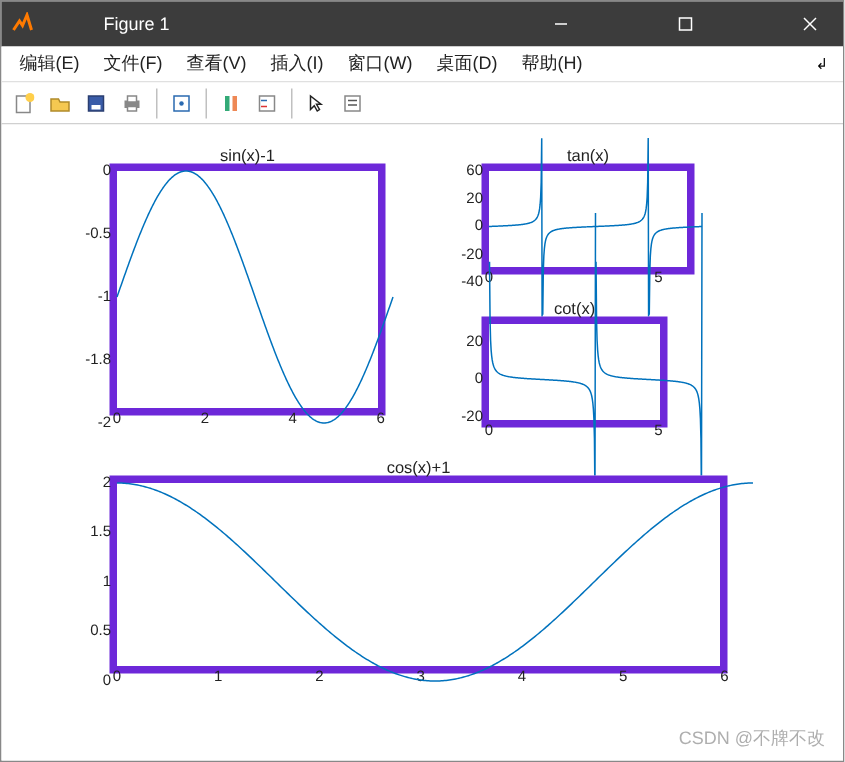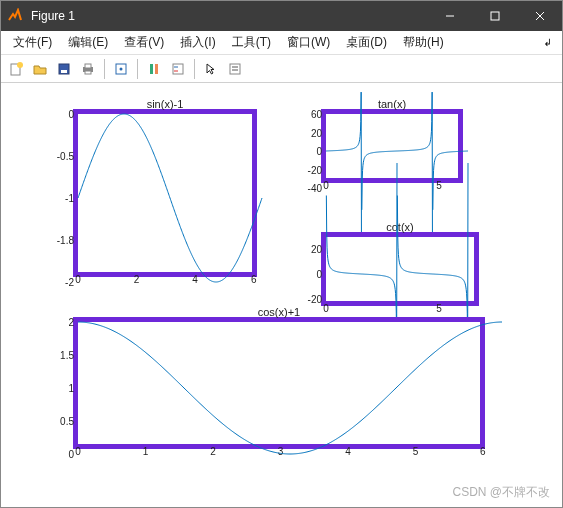--- a/index.html
+++ b/index.html
@@ -1,18 +1,18 @@
 <!DOCTYPE html>
 <html><head>
 <meta charset="utf-8">
 <style>
   * { box-sizing: border-box; margin: 0; padding: 0; }
   body { font-family: "Microsoft YaHei", "Segoe UI", sans-serif; font-size: 12px; background: #f0f0f0; width: 563px; height: 508px; overflow: hidden; }
   .window { width: 563px; height: 508px; background: #fff; border: 1px solid #888; display: flex; flex-direction: column; }
-  .titlebar { height: 30px; background: #3c3c3c; color: #fff; display: flex; align-items: center; padding: 0 0 0 6px; }
+  .titlebar { height: 30px; background: #3c3c3c; color: #fff; display: flex; align-items: center; padding: 0 0 0 6px; gap: 38px; }
   .titlebar .logo { width: 16px; height: 16px; margin-right: 8px; display: inline-block; }
   .titlebar .title { flex: 1; font-size: 12px; }
   .titlebar .wbtn { width: 45px; height: 30px; display: flex; align-items: center; justify-content: center; color: #fff; }
   .menubar { height: 24px; background: #fff; border-bottom: 1px solid #e0e0e0; display: flex; align-items: center; padding: 0 4px; }
   .menubar .mitem { padding: 2px 8px; font-size: 12px; color: #222; cursor: default; }
   .menubar .arrow { margin-left: auto; padding: 2px 6px; font-size: 10px; }
   .toolbar { height: 28px; background: #fff; border-bottom: 1px solid #d0d0d0; display: flex; align-items: center; padding: 0 4px; gap: 2px; }
   .toolbar .tbtn { width: 22px; height: 22px; display: flex; align-items: center; justify-content: center; border: 1px solid transparent; }
   .toolbar .sep { width: 1px; height: 20px; background: #c0c0c0; margin: 0 3px; }
   .canvas { flex: 1; background: #fff; position: relative; }
@@ -49,25 +49,24 @@
       </div>
     <div class="wbtn">
         <svg width="10" height="10">
           <line x1="1" y1="1" x2="9" y2="9" stroke="#fff"></line>
           <line x1="9" y1="1" x2="1" y2="9" stroke="#fff"></line>
         </svg>
       </div>
   </div>
 
   <div class="menubar">
+    <div class="mitem">编辑(E)</div>
     <div class="mitem">文件(F)</div>
-    <div class="mitem">编辑(E)</div>
     <div class="mitem">查看(V)</div>
     <div class="mitem">插入(I)</div>
-    <div class="mitem">工具(T)</div>
     <div class="mitem">窗口(W)</div>
     <div class="mitem">桌面(D)</div>
     <div class="mitem">帮助(H)</div>
     <div class="arrow">↲</div>
   </div>
 
   <div class="toolbar">
     <div class="tbtn">
         <svg width="14" height="14">
           <rect x="2" y="2" width="9" height="11" fill="#fff" stroke="#888"></rect>
@@ -151,21 +150,21 @@
         <div class="tick ly" style="top: 55.5px;">-20</div>
         <div class="tick ly" style="top: 37px;">0</div>
         <div class="tick ly" style="top: 18.5px;">20</div>
         <div class="tick ly" style="top: 0px;">60</div>
         <div class="tick lx" style="left: 0px;">0</div>
         <div class="tick lx" style="left: 113px;">5</div>
         <svg class="plot">
           <path d="M0.00 37.00 L0.35 36.99 L0.71 36.97 L1.06 36.96 L1.42 36.94 L1.78 36.93 L2.13 36.91 L2.49 36.90 L2.84 36.88 L3.19 36.87 L3.55 36.85 L3.90 36.84 L4.26 36.82 L4.62 36.81 L4.97 36.79 L5.33 36.78 L5.68 36.76 L6.04 36.75 L6.39 36.73 L6.75 36.72 L7.10 36.70 L7.46 36.68 L7.81 36.67 L8.17 36.65 L8.52 36.63 L8.87 36.62 L9.23 36.60 L9.59 36.58 L9.94 36.56 L10.29 36.55 L10.65 36.53 L11.01 36.51 L11.36 36.49 L11.71 36.47 L12.07 36.45 L12.43 36.43 L12.78 36.41 L13.13 36.39 L13.49 36.37 L13.85 36.35 L14.20 36.33 L14.56 36.31 L14.91 36.28 L15.26 36.26 L15.62 36.23 L15.97 36.21 L16.33 36.18 L16.69 36.16 L17.04 36.13 L17.40 36.10 L17.75 36.07 L18.11 36.05 L18.46 36.01 L18.81 35.98 L19.17 35.95 L19.53 35.92 L19.88 35.88 L20.24 35.85 L20.59 35.81 L20.95 35.77 L21.30 35.73 L21.66 35.68 L22.01 35.64 L22.36 35.59 L22.72 35.54 L23.07 35.49 L23.43 35.44 L23.78 35.38 L24.14 35.32 L24.50 35.25 L24.85 35.18 L25.20 35.11 L25.56 35.03 L25.91 34.95 L26.27 34.86 L26.63 34.77 L26.98 34.66 L27.34 34.55 L27.69 34.43 L28.04 34.30 L28.40 34.15 L28.76 33.99 L29.11 33.82 L29.46 33.62 L29.82 33.40 L30.18 33.15 L30.53 32.86 L30.89 32.53 L31.24 32.15 L31.59 31.70 L31.95 31.16 L32.31 30.50 L32.66 29.68 L33.02 28.62 L33.37 27.21 L33.73 25.25 L34.08 22.30 L34.44 17.38 L34.79 7.56 L35.15 -21.90 L35.50 148.00M35.85 95.87 L36.21 66.43 L36.56 56.61 L36.92 51.70 L37.27 48.75 L37.63 46.79 L37.98 45.38 L38.34 44.32 L38.69 43.50 L39.05 42.84 L39.40 42.30 L39.76 41.85 L40.11 41.47 L40.47 41.14 L40.82 40.85 L41.18 40.60 L41.53 40.38 L41.89 40.18 L42.24 40.01 L42.60 39.85 L42.95 39.70 L43.31 39.57 L43.66 39.45 L44.02 39.34 L44.38 39.23 L44.73 39.14 L45.09 39.05 L45.44 38.97 L45.80 38.89 L46.15 38.82 L46.51 38.75 L46.86 38.68 L47.22 38.62 L47.57 38.56 L47.92 38.51 L48.28 38.46 L48.64 38.41 L48.99 38.36 L49.34 38.32 L49.70 38.27 L50.05 38.23 L50.41 38.19 L50.77 38.15 L51.12 38.12 L51.48 38.08 L51.83 38.05 L52.19 38.02 L52.54 37.99 L52.90 37.95 L53.25 37.92 L53.60 37.90 L53.96 37.87 L54.31 37.84 L54.67 37.82 L55.02 37.79 L55.38 37.77 L55.73 37.74 L56.09 37.72 L56.44 37.69 L56.80 37.67 L57.16 37.65 L57.51 37.63 L57.86 37.61 L58.22 37.59 L58.58 37.57 L58.93 37.55 L59.28 37.53 L59.64 37.51 L59.99 37.49 L60.35 37.47 L60.71 37.45 L61.06 37.44 L61.42 37.42 L61.77 37.40 L62.13 37.38 L62.48 37.37 L62.83 37.35 L63.19 37.33 L63.55 37.32 L63.90 37.30 L64.25 37.28 L64.61 37.27 L64.97 37.25 L65.32 37.24 L65.67 37.22 L66.03 37.21 L66.39 37.19 L66.74 37.18 L67.09 37.16 L67.45 37.15 L67.81 37.13 L68.16 37.12 L68.52 37.10 L68.87 37.09 L69.22 37.07 L69.58 37.06 L69.94 37.04 L70.29 37.03 L70.64 37.01 L71.00 37.00 L71.36 36.99 L71.71 36.97 L72.06 36.96 L72.42 36.94 L72.78 36.93 L73.13 36.91 L73.48 36.90 L73.84 36.88 L74.19 36.87 L74.55 36.85 L74.91 36.84 L75.26 36.82 L75.61 36.81 L75.97 36.79 L76.33 36.78 L76.68 36.76 L77.03 36.75 L77.39 36.73 L77.75 36.72 L78.10 36.70 L78.45 36.68 L78.81 36.67 L79.17 36.65 L79.52 36.63 L79.88 36.62 L80.23 36.60 L80.58 36.58 L80.94 36.56 L81.30 36.55 L81.65 36.53 L82.00 36.51 L82.36 36.49 L82.72 36.47 L83.07 36.45 L83.42 36.43 L83.78 36.41 L84.14 36.39 L84.49 36.37 L84.84 36.35 L85.20 36.33 L85.56 36.31 L85.91 36.28 L86.27 36.26 L86.62 36.23 L86.98 36.21 L87.33 36.18 L87.68 36.16 L88.04 36.13 L88.39 36.10 L88.75 36.07 L89.11 36.05 L89.46 36.01 L89.81 35.98 L90.17 35.95 L90.52 35.92 L90.88 35.88 L91.23 35.85 L91.59 35.81 L91.95 35.77 L92.30 35.73 L92.66 35.68 L93.01 35.64 L93.37 35.59 L93.72 35.54 L94.08 35.49 L94.43 35.44 L94.78 35.38 L95.14 35.32 L95.50 35.25 L95.85 35.18 L96.20 35.11 L96.56 35.03 L96.92 34.95 L97.27 34.86 L97.63 34.77 L97.98 34.66 L98.33 34.55 L98.69 34.43 L99.05 34.30 L99.40 34.15 L99.75 33.99 L100.11 33.82 L100.47 33.62 L100.82 33.40 L101.17 33.15 L101.53 32.86 L101.89 32.53 L102.24 32.15 L102.59 31.70 L102.95 31.16 L103.31 30.50 L103.66 29.68 L104.02 28.62 L104.37 27.21 L104.72 25.25 L105.08 22.29 L105.44 17.38 L105.79 7.56 L106.14 -21.92 L106.50 148.00M106.85 95.84 L107.21 66.42 L107.56 56.61 L107.92 51.70 L108.27 48.75 L108.63 46.78 L108.99 45.38 L109.34 44.32 L109.70 43.50 L110.05 42.84 L110.41 42.30 L110.76 41.85 L111.11 41.47 L111.47 41.14 L111.83 40.85 L112.18 40.60 L112.53 40.38 L112.89 40.18 L113.25 40.01 L113.60 39.85 L113.95 39.70 L114.31 39.57 L114.67 39.45 L115.02 39.34 L115.38 39.23 L115.73 39.14 L116.09 39.05 L116.44 38.97 L116.79 38.89 L117.15 38.82 L117.50 38.75 L117.86 38.68 L118.22 38.62 L118.57 38.56 L118.92 38.51 L119.28 38.46 L119.64 38.41 L119.99 38.36 L120.34 38.32 L120.70 38.27 L121.05 38.23 L121.41 38.19 L121.77 38.15 L122.12 38.12 L122.48 38.08 L122.83 38.05 L123.18 38.02 L123.54 37.98 L123.89 37.95 L124.25 37.92 L124.60 37.90 L124.96 37.87 L125.32 37.84 L125.67 37.82 L126.03 37.79 L126.38 37.77 L126.73 37.74 L127.09 37.72 L127.44 37.69 L127.80 37.67 L128.16 37.65 L128.51 37.63 L128.87 37.61 L129.22 37.59 L129.57 37.57 L129.93 37.55 L130.28 37.53 L130.64 37.51 L130.99 37.49 L131.35 37.47 L131.71 37.45 L132.06 37.44 L132.41 37.42 L132.77 37.40 L133.12 37.38 L133.48 37.37 L133.83 37.35 L134.19 37.33 L134.55 37.32 L134.90 37.30 L135.25 37.28 L135.61 37.27 L135.97 37.25 L136.32 37.24 L136.68 37.22 L137.03 37.21 L137.38 37.19 L137.74 37.18 L138.09 37.16 L138.45 37.15 L138.81 37.13 L139.16 37.12 L139.51 37.10 L139.87 37.09 L140.22 37.07 L140.58 37.06 L140.94 37.04 L141.29 37.03 L141.64 37.01 L142.00 37.00"></path>
         </svg>
       </div>
-      <div class="axes" style="left: 320px; top: 128px; width: 158px; height: 74px; margin-top: 21px;">
+      <div class="axes" style="left: 320px; top: 128px; width: 124px; height: 74px;">
         <div class="ax-title">cot(x)</div>
         <div class="tick ly" style="top: 61.6667px;">-20</div>
         <div class="tick ly" style="top: 37px;">0</div>
         <div class="tick ly" style="top: 12.3333px;">20</div>
         <div class="tick lx" style="left: 0px;">0</div>
         <div class="tick lx" style="left: 113px;">5</div>
         <svg class="plot">
           <path d="M0.35 -41.51 L0.71 -2.25 L1.06 10.85 L1.42 17.40 L1.78 21.33 L2.13 23.95 L2.49 25.83 L2.84 27.24 L3.19 28.33 L3.55 29.21 L3.90 29.93 L4.26 30.53 L4.62 31.04 L4.97 31.48 L5.33 31.86 L5.68 32.20 L6.04 32.49 L6.39 32.75 L6.75 32.99 L7.10 33.20 L7.46 33.40 L7.81 33.57 L8.17 33.74 L8.52 33.88 L8.87 34.02 L9.23 34.15 L9.59 34.27 L9.94 34.38 L10.29 34.48 L10.65 34.58 L11.01 34.67 L11.36 34.76 L11.71 34.84 L12.07 34.91 L12.43 34.99 L12.78 35.06 L13.13 35.12 L13.49 35.19 L13.85 35.25 L14.20 35.30 L14.56 35.36 L14.91 35.41 L15.26 35.46 L15.62 35.51 L15.97 35.56 L16.33 35.60 L16.69 35.64 L17.04 35.69 L17.40 35.73 L17.75 35.77 L18.11 35.80 L18.46 35.84 L18.81 35.88 L19.17 35.91 L19.53 35.95 L19.88 35.98 L20.24 36.01 L20.59 36.04 L20.95 36.07 L21.30 36.10 L21.66 36.13 L22.01 36.16 L22.36 36.19 L22.72 36.22 L23.07 36.24 L23.43 36.27 L23.78 36.30 L24.14 36.32 L24.50 36.35 L24.85 36.37 L25.20 36.40 L25.56 36.42 L25.91 36.44 L26.27 36.47 L26.63 36.49 L26.98 36.51 L27.34 36.53 L27.69 36.56 L28.04 36.58 L28.40 36.60 L28.76 36.62 L29.11 36.64 L29.46 36.66 L29.82 36.68 L30.18 36.70 L30.53 36.72 L30.89 36.74 L31.24 36.76 L31.59 36.78 L31.95 36.80 L32.31 36.82 L32.66 36.84 L33.02 36.86 L33.37 36.88 L33.73 36.90 L34.08 36.92 L34.44 36.94 L34.79 36.96 L35.15 36.98 L35.50 37.00 L35.85 37.02 L36.21 37.04 L36.56 37.06 L36.92 37.08 L37.27 37.10 L37.63 37.12 L37.98 37.14 L38.34 37.16 L38.69 37.18 L39.05 37.20 L39.40 37.22 L39.76 37.24 L40.11 37.26 L40.47 37.28 L40.82 37.30 L41.18 37.32 L41.53 37.34 L41.89 37.36 L42.24 37.38 L42.60 37.40 L42.95 37.42 L43.31 37.44 L43.66 37.47 L44.02 37.49 L44.38 37.51 L44.73 37.53 L45.09 37.56 L45.44 37.58 L45.80 37.60 L46.15 37.63 L46.51 37.65 L46.86 37.68 L47.22 37.70 L47.57 37.73 L47.92 37.76 L48.28 37.78 L48.64 37.81 L48.99 37.84 L49.34 37.87 L49.70 37.90 L50.05 37.93 L50.41 37.96 L50.77 37.99 L51.12 38.02 L51.48 38.05 L51.83 38.09 L52.19 38.12 L52.54 38.16 L52.90 38.20 L53.25 38.23 L53.60 38.27 L53.96 38.31 L54.31 38.36 L54.67 38.40 L55.02 38.44 L55.38 38.49 L55.73 38.54 L56.09 38.59 L56.44 38.64 L56.80 38.70 L57.16 38.75 L57.51 38.81 L57.86 38.88 L58.22 38.94 L58.58 39.01 L58.93 39.09 L59.28 39.16 L59.64 39.24 L59.99 39.33 L60.35 39.42 L60.71 39.52 L61.06 39.62 L61.42 39.73 L61.77 39.85 L62.13 39.98 L62.48 40.12 L62.83 40.26 L63.19 40.43 L63.55 40.60 L63.90 40.80 L64.25 41.01 L64.61 41.25 L64.97 41.51 L65.32 41.80 L65.67 42.14 L66.03 42.52 L66.39 42.96 L66.74 43.47 L67.09 44.07 L67.45 44.79 L67.81 45.67 L68.16 46.76 L68.52 48.17 L68.87 50.05 L69.22 52.67 L69.58 56.61 L69.94 63.16 L70.29 76.25 L70.64 115.55 L71.00 -74.00M71.36 -41.47 L71.71 -2.24 L72.06 10.85 L72.42 17.40 L72.78 21.33 L73.13 23.95 L73.48 25.83 L73.84 27.24 L74.19 28.33 L74.55 29.21 L74.91 29.93 L75.26 30.53 L75.61 31.04 L75.97 31.48 L76.33 31.86 L76.68 32.20 L77.03 32.49 L77.39 32.75 L77.75 32.99 L78.10 33.20 L78.45 33.40 L78.81 33.57 L79.17 33.74 L79.52 33.89 L79.88 34.02 L80.23 34.15 L80.58 34.27 L80.94 34.38 L81.30 34.48 L81.65 34.58 L82.00 34.67 L82.36 34.76 L82.72 34.84 L83.07 34.91 L83.42 34.99 L83.78 35.06 L84.14 35.12 L84.49 35.19 L84.84 35.25 L85.20 35.30 L85.56 35.36 L85.91 35.41 L86.27 35.46 L86.62 35.51 L86.98 35.56 L87.33 35.60 L87.68 35.64 L88.04 35.69 L88.39 35.73 L88.75 35.77 L89.11 35.80 L89.46 35.84 L89.81 35.88 L90.17 35.91 L90.52 35.95 L90.88 35.98 L91.23 36.01 L91.59 36.04 L91.95 36.07 L92.30 36.10 L92.66 36.13 L93.01 36.16 L93.37 36.19 L93.72 36.22 L94.08 36.24 L94.43 36.27 L94.78 36.30 L95.14 36.32 L95.50 36.35 L95.85 36.37 L96.20 36.40 L96.56 36.42 L96.92 36.44 L97.27 36.47 L97.63 36.49 L97.98 36.51 L98.33 36.53 L98.69 36.56 L99.05 36.58 L99.40 36.60 L99.75 36.62 L100.11 36.64 L100.47 36.66 L100.82 36.68 L101.17 36.70 L101.53 36.72 L101.89 36.74 L102.24 36.76 L102.59 36.78 L102.95 36.80 L103.31 36.82 L103.66 36.84 L104.02 36.86 L104.37 36.88 L104.72 36.90 L105.08 36.92 L105.44 36.94 L105.79 36.96 L106.14 36.98 L106.50 37.00 L106.85 37.02 L107.21 37.04 L107.56 37.06 L107.92 37.08 L108.27 37.10 L108.63 37.12 L108.99 37.14 L109.34 37.16 L109.70 37.18 L110.05 37.20 L110.41 37.22 L110.76 37.24 L111.11 37.26 L111.47 37.28 L111.83 37.30 L112.18 37.32 L112.53 37.34 L112.89 37.36 L113.25 37.38 L113.60 37.40 L113.95 37.42 L114.31 37.44 L114.67 37.47 L115.02 37.49 L115.38 37.51 L115.73 37.53 L116.09 37.56 L116.44 37.58 L116.79 37.60 L117.15 37.63 L117.50 37.65 L117.86 37.68 L118.22 37.70 L118.57 37.73 L118.92 37.76 L119.28 37.78 L119.64 37.81 L119.99 37.84 L120.34 37.87 L120.70 37.90 L121.05 37.93 L121.41 37.96 L121.77 37.99 L122.12 38.02 L122.48 38.05 L122.83 38.09 L123.18 38.12 L123.54 38.16 L123.89 38.20 L124.25 38.23 L124.60 38.27 L124.96 38.31 L125.32 38.36 L125.67 38.40 L126.03 38.44 L126.38 38.49 L126.73 38.54 L127.09 38.59 L127.44 38.64 L127.80 38.70 L128.16 38.75 L128.51 38.81 L128.87 38.88 L129.22 38.94 L129.57 39.01 L129.93 39.09 L130.28 39.16 L130.64 39.24 L130.99 39.33 L131.35 39.42 L131.71 39.52 L132.06 39.62 L132.41 39.73 L132.77 39.85 L133.12 39.98 L133.48 40.12 L133.83 40.26 L134.19 40.43 L134.55 40.60 L134.90 40.80 L135.25 41.01 L135.61 41.25 L135.97 41.51 L136.32 41.80 L136.68 42.14 L137.03 42.52 L137.38 42.96 L137.74 43.47 L138.09 44.07 L138.45 44.79 L138.81 45.67 L139.16 46.76 L139.51 48.17 L139.87 50.05 L140.22 52.67 L140.58 56.61 L140.94 63.16 L141.29 76.26 L141.64 115.58 L142.00 -74.00"></path>
         </svg>
       </div>

